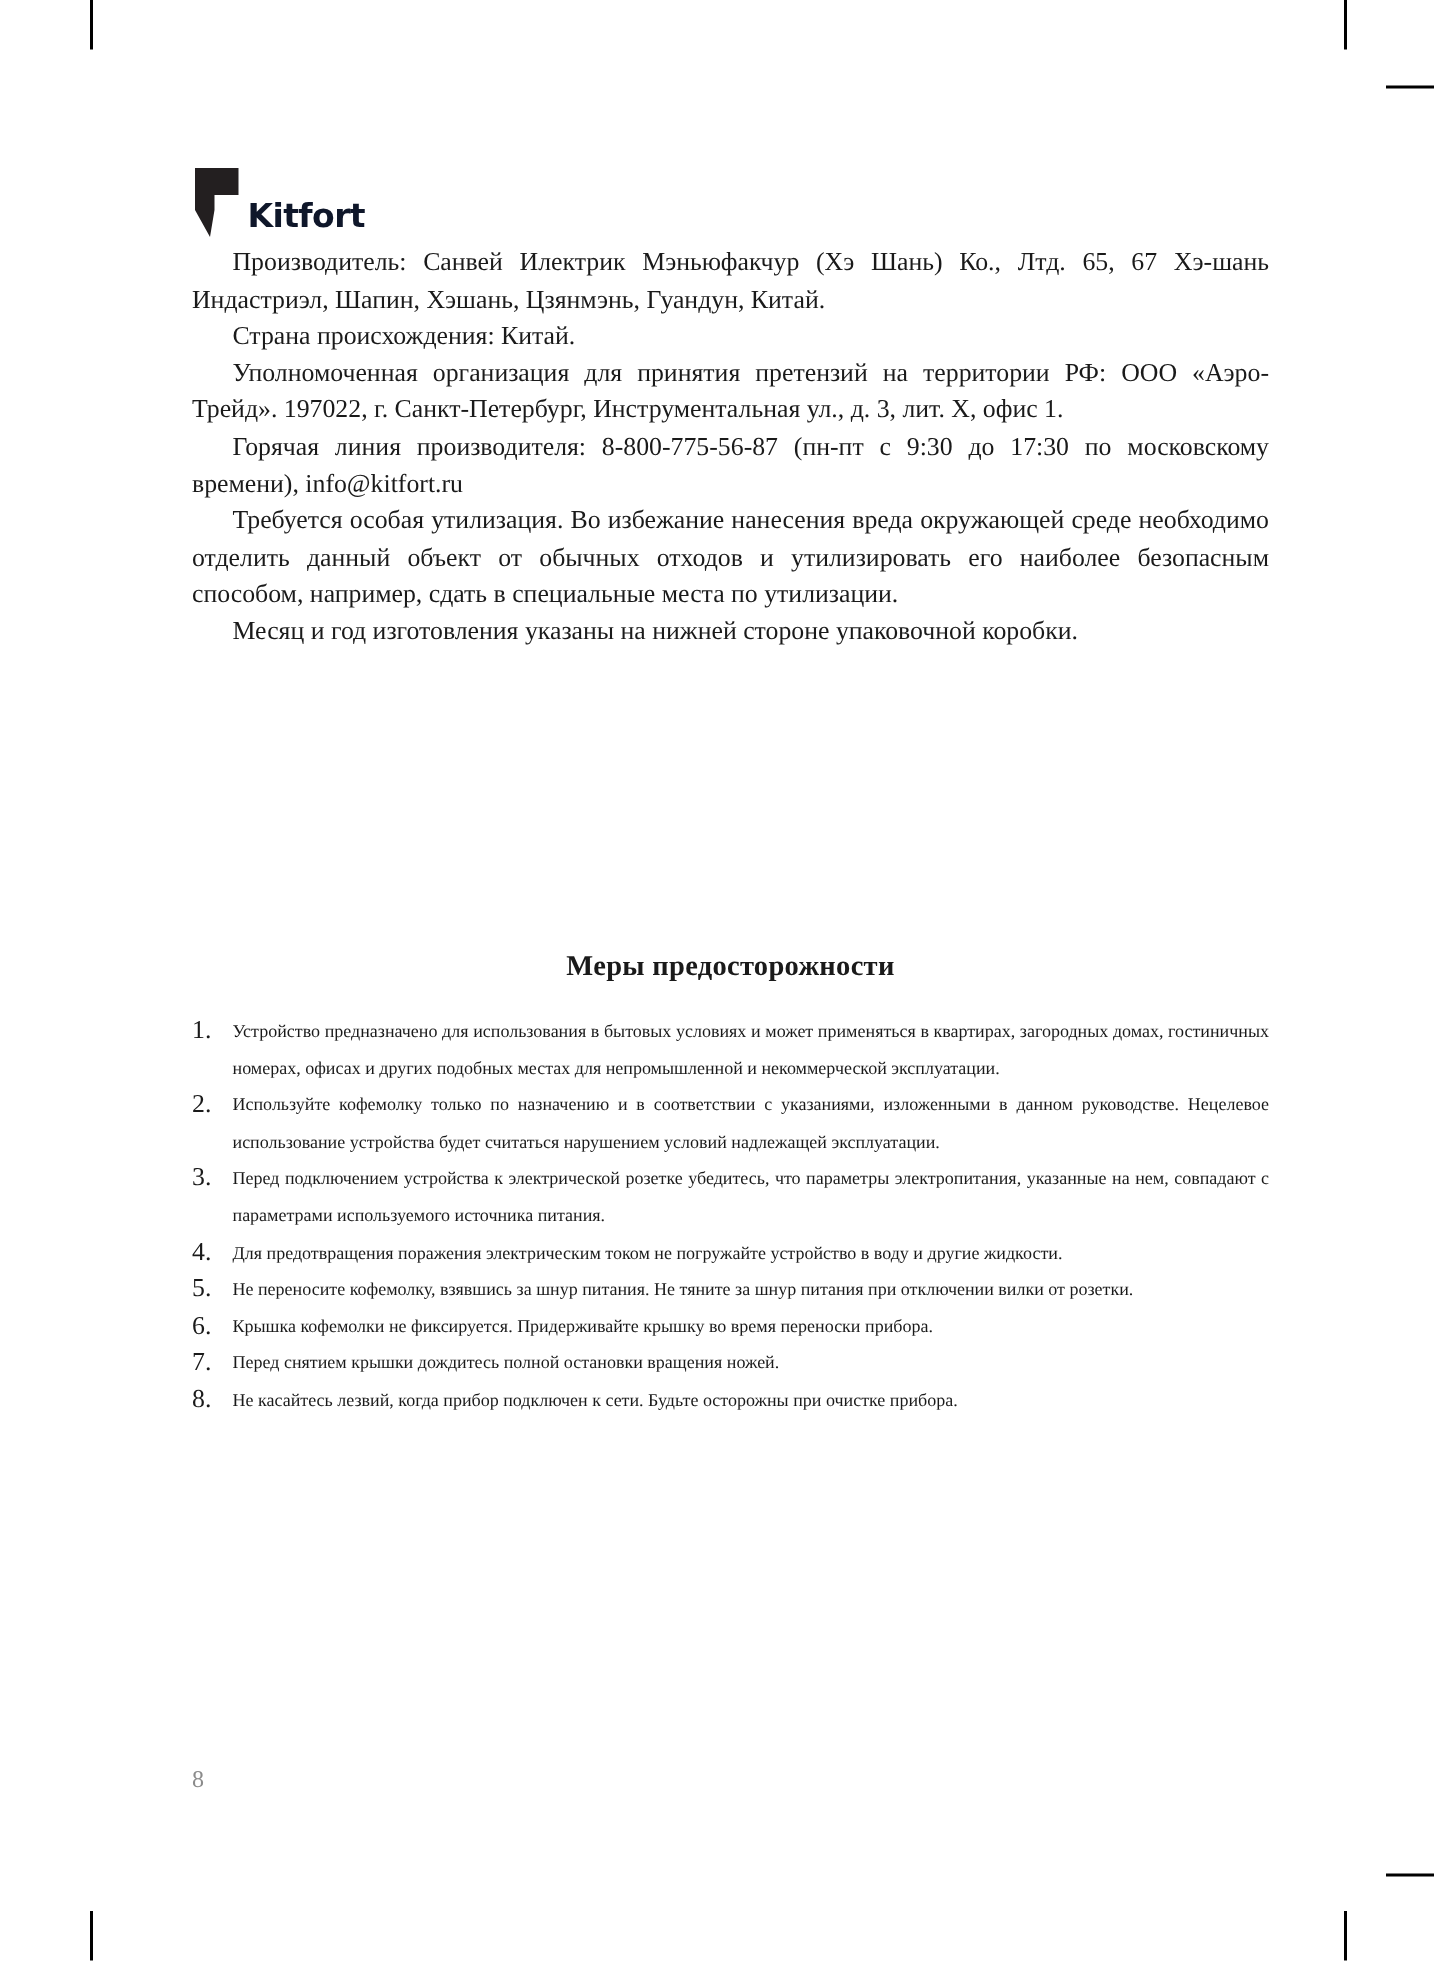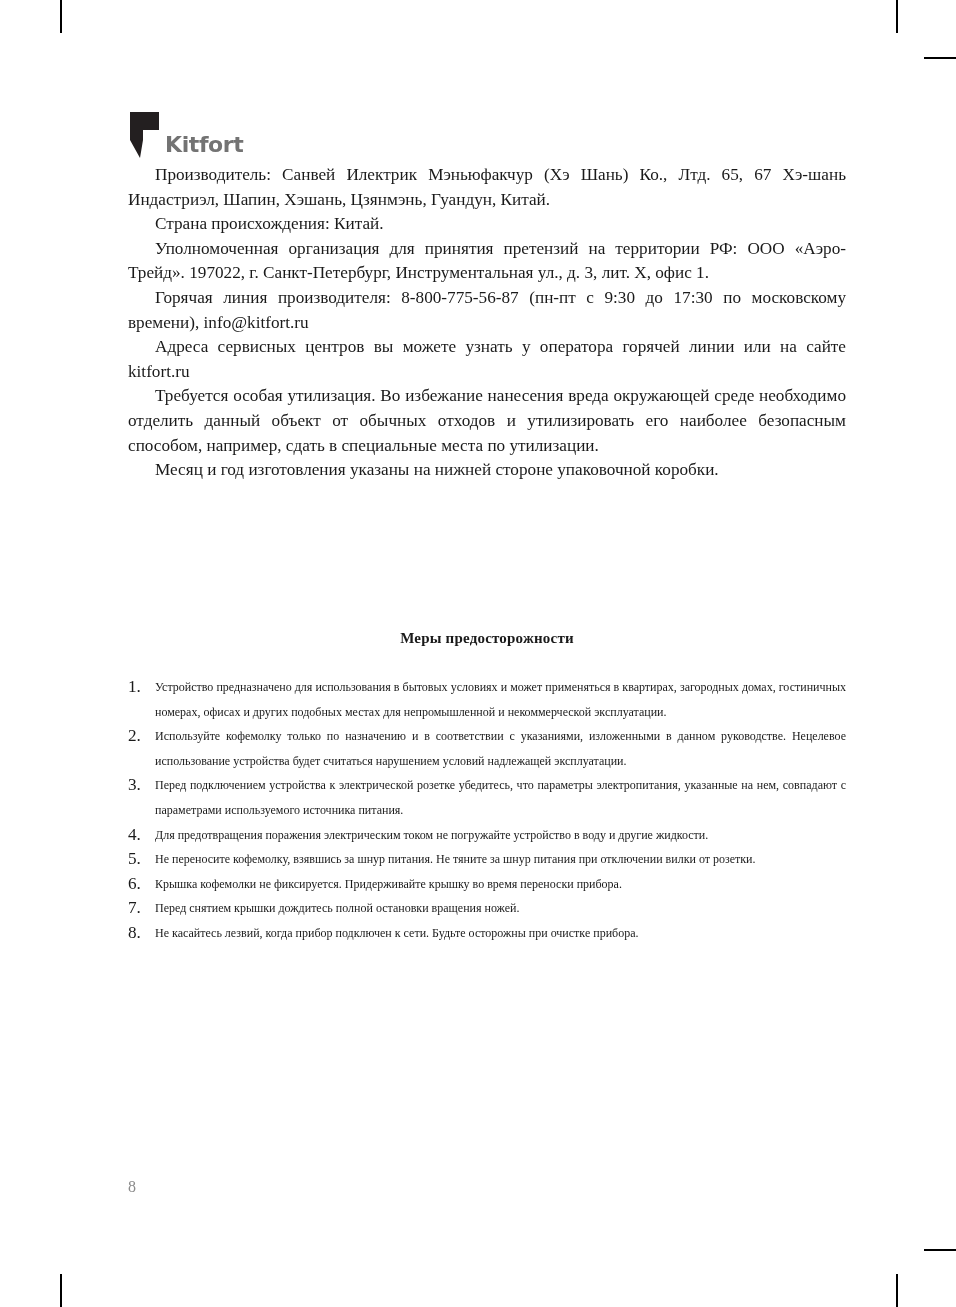--- a/index.html
+++ b/index.html
@@ -56,21 +56,21 @@
     height: 48px;
     position: relative;
     margin-right: 3px;
   }
   .logo-mark svg { display: block; }
   .logo-word {
     font-family: "DejaVu Sans", "Liberation Sans", sans-serif;
     font-weight: 700;
     font-size: 22px;
     letter-spacing: -0.4px;
-    color: #737373;
+    color: #0f172a;
     line-height: 1;
     padding-bottom: 3px;
     margin-top: 16px;
   }
 
   
   .body-copy {
     position: absolute;
     left: 0;
     top: 163px;
@@ -86,21 +86,21 @@
     -webkit-hyphens: manual;
   }
 
   
   .section-heading {
     position: absolute;
     left: 0;
     top: 618px;
     width: 718px;
     text-align: center;
-    font-size: 15px;
+    font-size: 19px;
     font-weight: 700;
     letter-spacing: 0.2px;
   }
 
   
   .safety-block {
     position: absolute;
     left: 0;
     top: 675px;
     width: 718px;
@@ -160,21 +160,20 @@
       </svg>
     </span>
     <span class="logo-word">Kitfort</span>
   </div>
 
   <div class="body-copy">
     <p class="para">Производитель: Санвей Илектрик Мэньюфакчур (Хэ Шань) Ко., Лтд. 65, 67 Хэ-шань Индастриэл, Шапин, Хэшань, Цзянмэнь, Гуандун, Китай.</p>
     <p class="para">Страна происхождения: Китай.</p>
     <p class="para">Уполномоченная организация для принятия претензий на территории РФ: ООО «Аэро-Трейд». 197022, г. Санкт-Петербург, Инструментальная ул., д. 3, лит. X, офис 1.</p>
     <p class="para">Горячая линия производителя: 8-800-775-56-87 (пн-пт с 9:30 до 17:30 по московскому времени), info@kitfort.ru</p>
-    <p class="para">Адреса сервисных центров вы можете узнать у оператора горячей линии или на сайте kitfort.ru</p>
     <p class="para">Требуется особая утилизация. Во избежание нанесения вреда окружающей среде необходимо отделить данный объект от обычных отходов и утилизировать его наиболее безопасным способом, например, сдать в специальные места по утилизации.</p>
     <p class="para">Месяц и год изготовления указаны на нижней стороне упаковочной коробки.</p>
   </div>
 
   <h2 class="section-heading">Меры предосторожности</h2>
 
   <div class="safety-block">
     <ol class="safety-list">
       <li>Устройство предназначено для использования в бытовых условиях и может применяться в квартирах, загородных домах, гостиничных номерах, офисах и других подобных местах для непромышленной и некоммерческой эксплуатации.</li>
       <li>Используйте кофемолку только по назначению и в соответствии с указаниями, изложенными в данном руководстве. Нецелевое использование устройства будет считаться нарушением условий надлежащей эксплуатации.</li>

